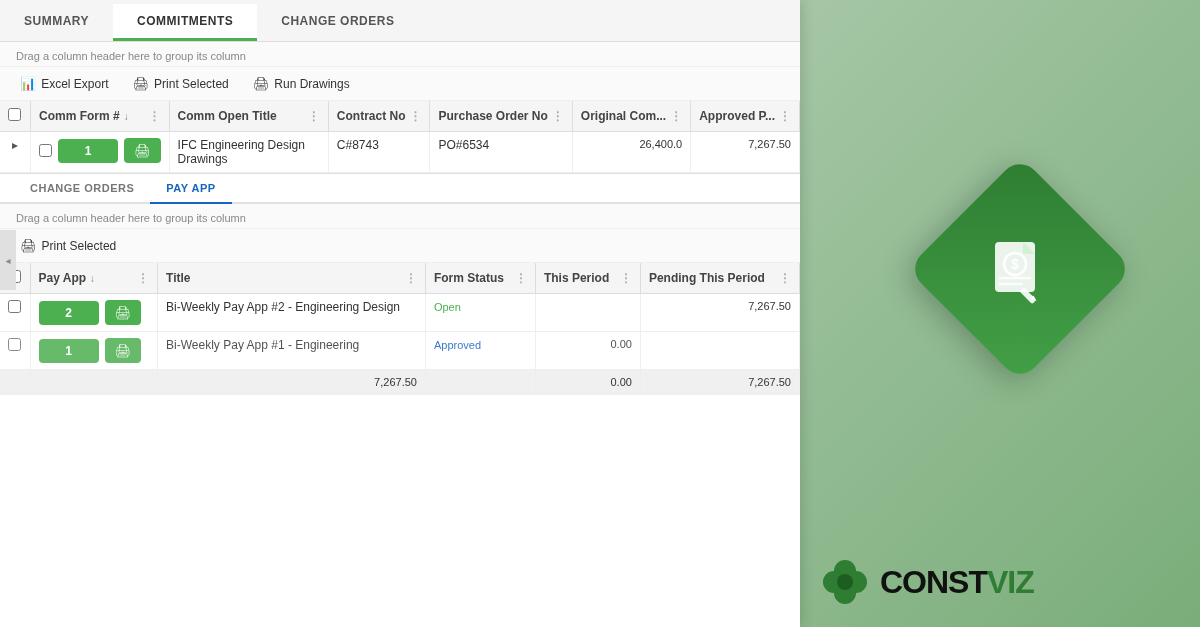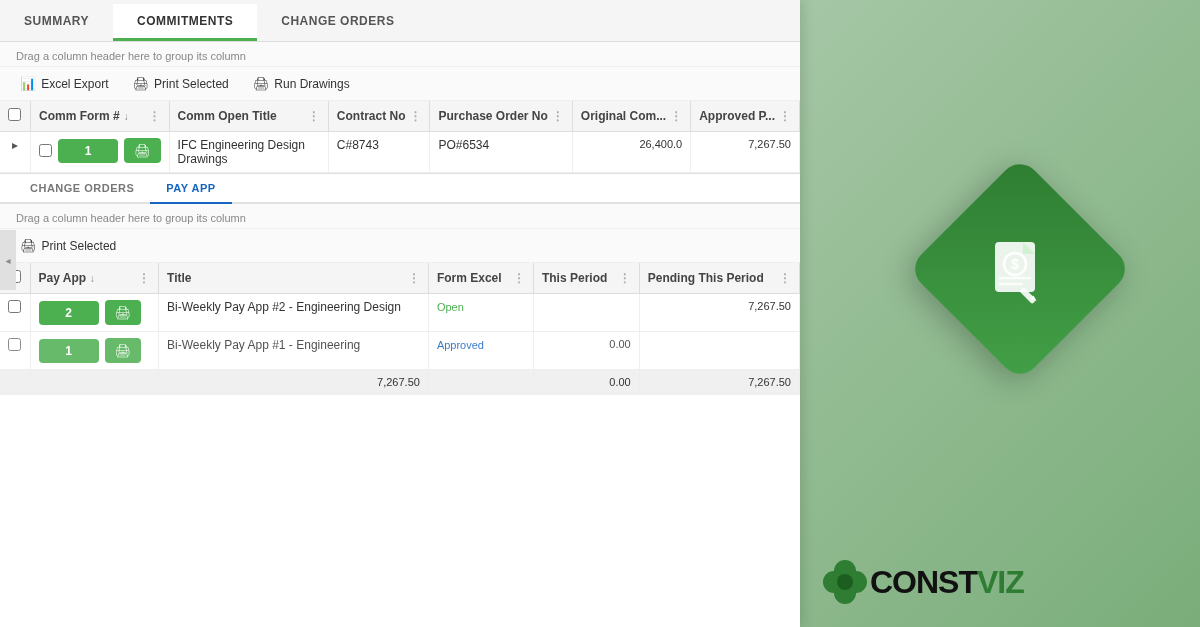--- a/index.html
+++ b/index.html
@@ -252,20 +252,21 @@
       justify-content: center;
     }
 
     
     .logo-area {
       position: absolute;
       bottom: 20px;
       left: 820px;
       display: flex;
       align-items: center;
+      gap: 10px;
       z-index: 2;
     }
 
     .logo-icon {
       width: 50px;
       height: 50px;
     }
 
     .logo-text {
       font-size: 32px;
@@ -434,21 +435,21 @@
             </div>
           </th>
           <th>
             <div class="th-inner">
               <span>Title</span>
               <span class="menu-icon">⋮</span>
             </div>
           </th>
           <th>
             <div class="th-inner">
-              <span>Form Excel</span>
+              <span>Form Status</span>
               <span class="menu-icon">⋮</span>
             </div>
           </th>
           <th>
             <div class="th-inner">
               <span>This Period</span>
               <span class="menu-icon">⋮</span>
             </div>
           </th>
           <th>

